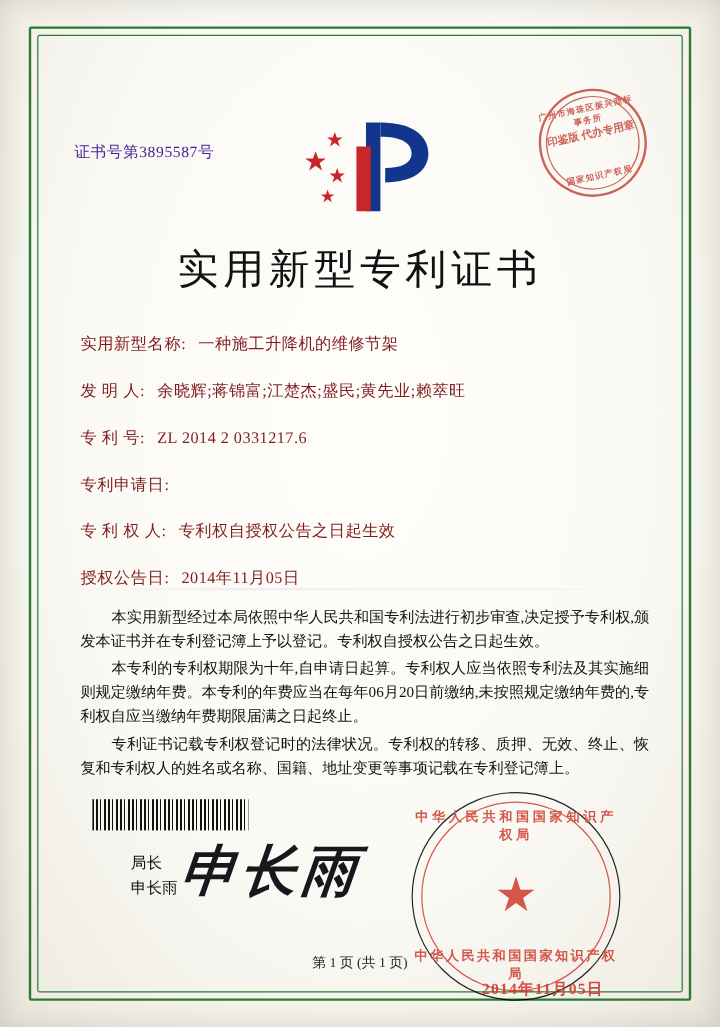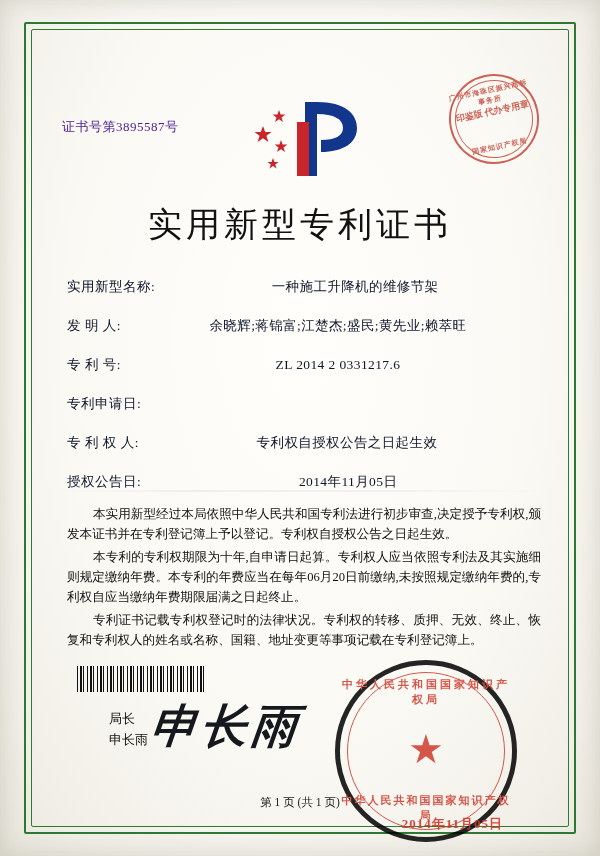--- a/index.html
+++ b/index.html
@@ -123,22 +123,21 @@
     line-height: 11px;
     font-weight: bold;
   }
   
   .fields {
     position: absolute;
     left: 12px;
     right: 0;
     top: 218px;
     font-size: 13.5px;
-    color: #0f172a;
-    text-align: center;
+    color: #7f1d1d;
   }
   .field {
     display: flex;
     align-items: baseline;
     margin-bottom: 21px;
   }
   .field .label {
     flex: 0 0 auto;
     white-space: nowrap;
     letter-spacing: 0.5px;
@@ -200,21 +199,21 @@
     transform: skewX(-6deg);
   }
   
   .seal-main {
     position: absolute;
     right: 28px;
     top: 600px;
     width: 172px;
     height: 172px;
     border-radius: 50%;
-    border: 5px solid #000000;
+    border: 1px solid #000000;
     color: #cf3a2e;
     opacity: 0.85;
   }
   .seal-main .ring2 {
     position: absolute;
     inset: 7px;
     border-radius: 50%;
     border: 1.5px solid #cf3a2e;
   }
   .seal-main .star {

